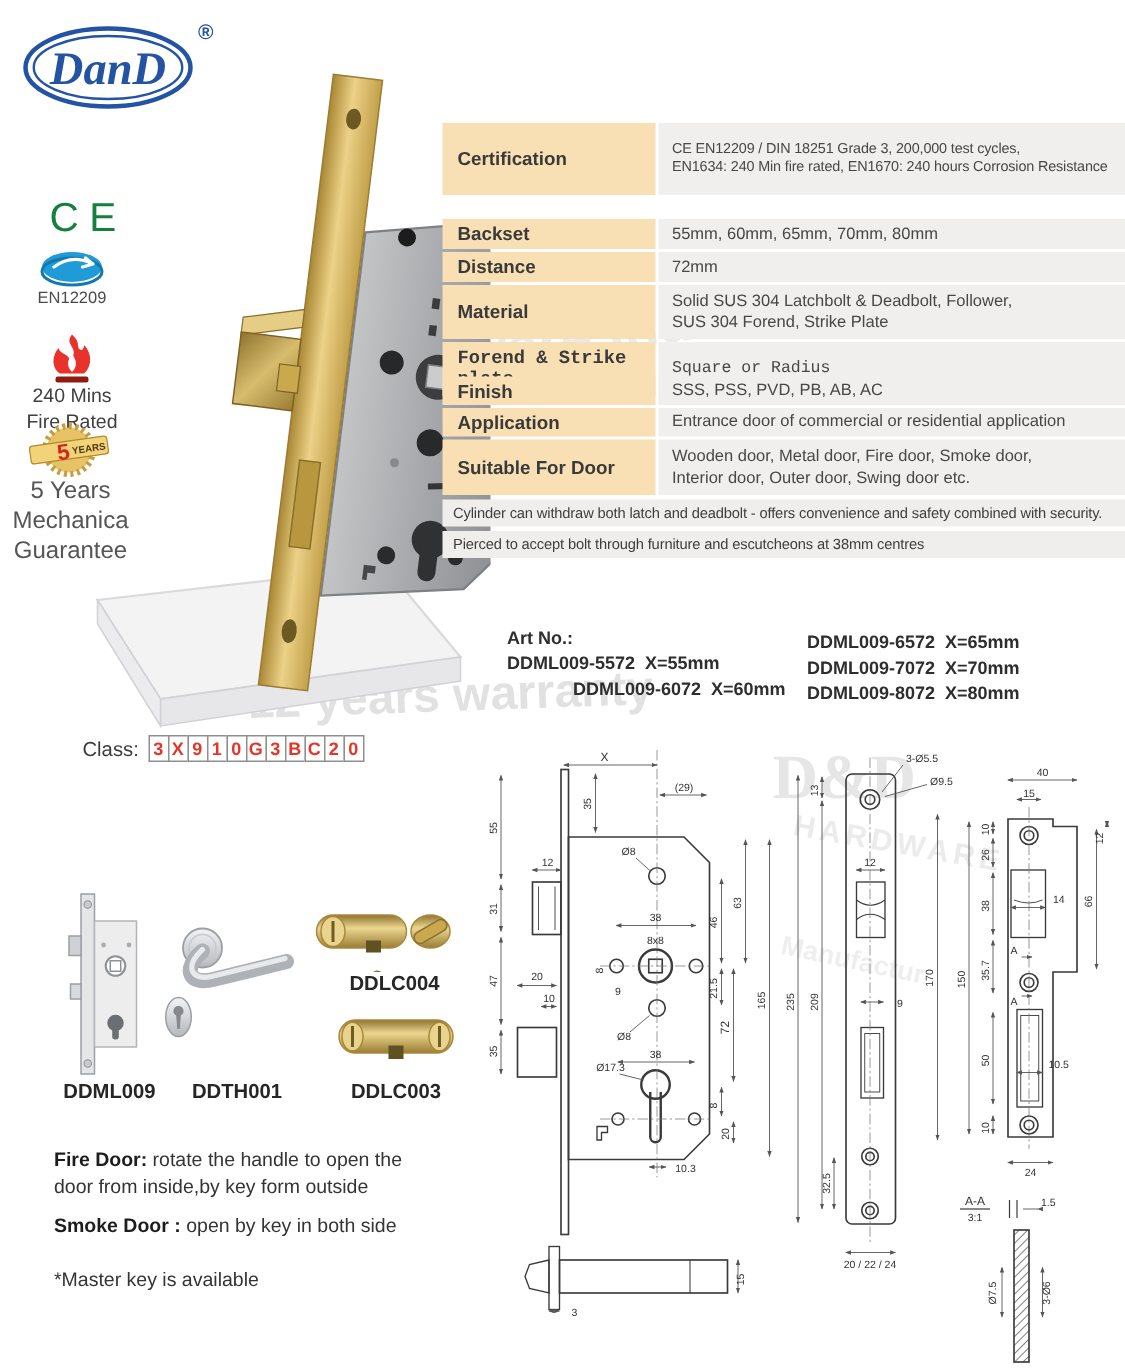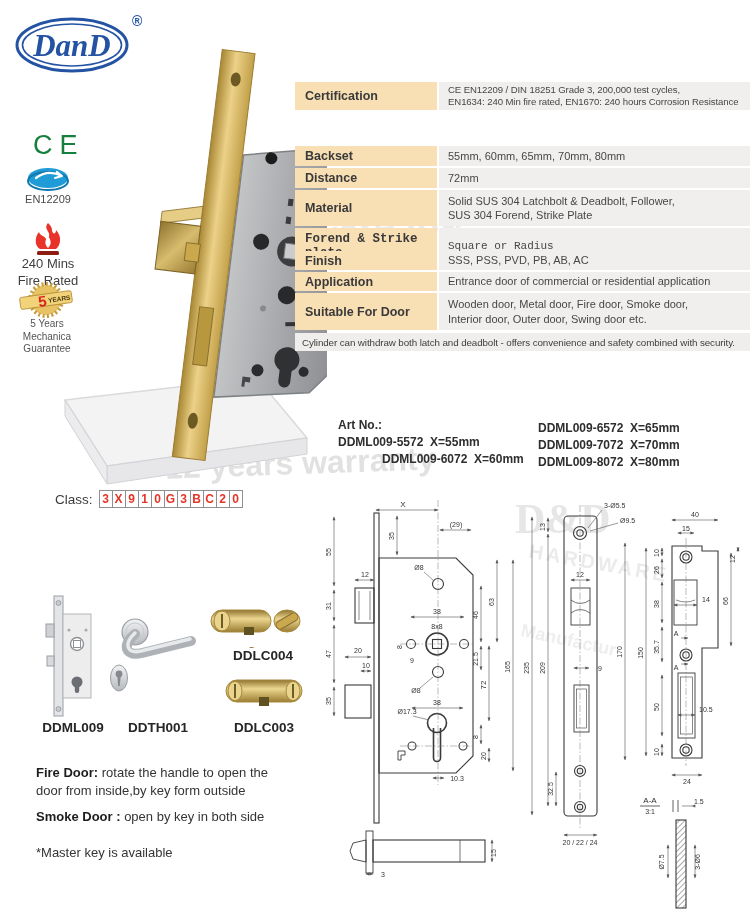--- a/index.html
+++ b/index.html
@@ -5,21 +5,21 @@
   html,body{margin:0;padding:0;background:#fff;}
   .page{position:relative;width:750px;height:913px;background:#fff;overflow:hidden;
         font-family:"Liberation Sans",sans-serif;color:#3b3b3b;}
   .abs{position:absolute;}
   
   .wm{position:absolute;color:rgba(90,90,90,.13);font-weight:bold;pointer-events:none;white-space:nowrap;}
   
   .cemark{font-size:27px;letter-spacing:7px;color:#15803d;font-weight:500;}
   .cert-text{font-size:11px;color:#4a4a4a;text-align:center;line-height:1.15;}
   .fire-text{font-size:13px;color:#3f3f3f;text-align:center;line-height:1.3;}
-  .years-text{font-size:10px;color:#555;text-align:center;line-height:1.25;}
+  .years-text{font-size:16px;color:#555;text-align:center;line-height:1.25;}
   
   .trow{position:absolute;left:295px;width:455px;}
   .tlabel{position:absolute;left:0;top:0;bottom:0;width:142px;background:#f8dfb4;
           display:flex;align-items:center;padding-left:10px;box-sizing:border-box;
           font-weight:bold;font-size:12.5px;color:#3a3a3a;}
   .tvalue{position:absolute;left:144px;right:0;top:0;bottom:0;background:#f0efed;
           display:flex;align-items:center;padding-left:9px;box-sizing:border-box;
           font-size:11px;color:#474747;white-space:pre-line;line-height:1.3;}
   .tvalue.small{font-size:9.6px;letter-spacing:-0.1px;}
   .note{position:absolute;left:295px;width:455px;background:#efeeec;display:flex;align-items:center;
@@ -158,21 +158,21 @@
         <rect x="147" y="258" width="14" height="58" fill="#b7983f" stroke="#8a6f2c" stroke-width="1"></rect>
         <ellipse cx="154" cy="372" rx="5" ry="8" fill="#6d5a22"></ellipse>
 
         <polygon points="98,168 138,158 138,170 98,180" fill="#e6cd86" stroke="#8a6f2c" stroke-width="0.8"></polygon>
         <rect x="98" y="178" width="40" height="48" fill="url(#goldD)" stroke="#7d6426" stroke-width="1"></rect>
         <rect x="126" y="196" width="14" height="18" fill="#caa84e" stroke="#7d6426" stroke-width="0.8"></rect>
       </g>
     </svg>
   </div>
 
-  <div class="trow" style="top:82px;height:28px;">
+  <div class="trow" style="top:82px;height:48px;">
     <div class="tlabel">Certification</div>
     <div class="tvalue small">CE EN12209 / DIN 18251 Grade 3, 200,000 test cycles,
 EN1634: 240 Min fire rated, EN1670: 240 hours Corrosion Resistance</div>
   </div>
   <div class="trow" style="top:146px;height:20px;">
     <div class="tlabel">Backset</div>
     <div class="tvalue">55mm, 60mm, 65mm, 70mm, 80mm</div>
   </div>
   <div class="trow" style="top:168px;height:20px;">
     <div class="tlabel">Distance</div>
@@ -194,20 +194,21 @@
   <div class="trow" style="top:272px;height:19px;">
     <div class="tlabel">Application</div>
     <div class="tvalue">Entrance door of commercial or residential application</div>
   </div>
   <div class="trow" style="top:293px;height:37px;">
     <div class="tlabel">Suitable For Door</div>
     <div class="tvalue">Wooden door, Metal door, Fire door, Smoke door,
 Interior door, Outer door, Swing door etc.</div>
   </div>
   <div class="note" style="top:333px;height:18px;">Cylinder can withdraw both latch and deadbolt - offers convenience and safety combined with security.</div>
+  <div class="note" style="top:354px;height:18px;">Pierced to accept bolt through furniture and escutcheons at 38mm centres</div>
 
   <div class="abs" style="left:338px;top:418px;">
     <div class="artline">Art No.:</div>
     <div class="artline" style="margin-top:3px;">
       <span>DDML009-5572</span>&nbsp;&nbsp;<span>X=55mm</span>
     </div>
     <div class="artline" style="margin-top:3px;margin-left:44px;">
       <span>DDML009-6072</span>&nbsp;&nbsp;<span>X=60mm</span>
     </div>
   </div>

